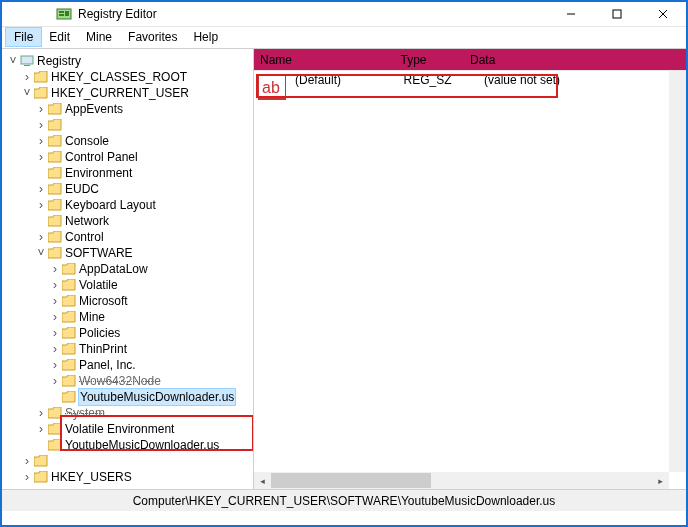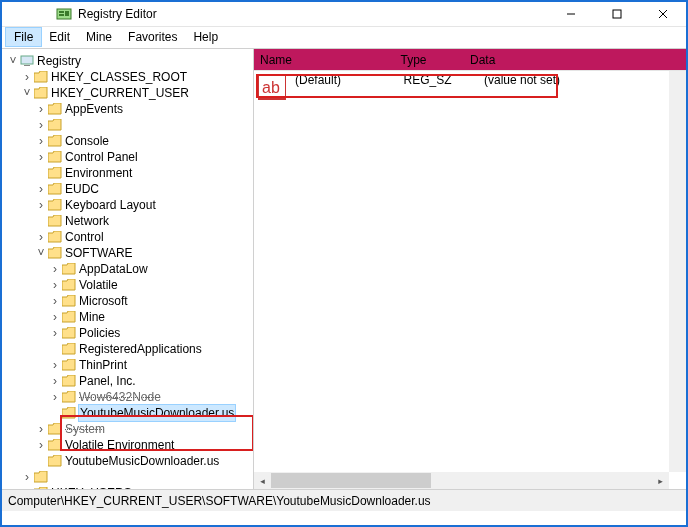--- a/index.html
+++ b/index.html
@@ -158,20 +158,21 @@
   .statusbar {
     height: 22px;
     display: flex;
     align-items: center;
     padding: 0 6px;
     border-top: 1px solid #d0d0d0;
     background: #f0f0f0;
     font-size: 12px;
     overflow: hidden;
     white-space: nowrap;
+    justify-content: center;
   }
   .dotted { text-decoration: line-through; text-decoration-style: dotted; color:#666; }
 </style>
 </head>
 <body>
 
 <div class="titlebar">
   <span class="app-icon">
     <svg viewBox="0 0 16 16">
         <rect x="1" y="3" width="14" height="10" fill="#9edc8a" stroke="#3a7a2a"></rect>
@@ -374,29 +375,20 @@
     <div class="tree-node" style="padding-left:42px">
         <span class="tw">›</span>
         <span class="folder">
           <svg viewBox="0 0 14 12">
             <path d="M0 2 L5 2 L6 0 L13 0 L13 11 L0 11 Z" fill="#ffe08a" stroke="#c9a22a"></path>
           </svg>
         </span>
         <span class="node-label">Policies</span>
       </div>
     <div class="tree-node" style="padding-left:42px">
-        <span class="tw"></span>
-        <span class="folder">
-          <svg viewBox="0 0 14 12">
-            <path d="M0 2 L5 2 L6 0 L13 0 L13 11 L0 11 Z" fill="#ffe08a" stroke="#c9a22a"></path>
-          </svg>
-        </span>
-        <span class="node-label">RegisteredApplications</span>
-      </div>
-    <div class="tree-node" style="padding-left:42px">
         <span class="tw">›</span>
         <span class="folder">
           <svg viewBox="0 0 14 12">
             <path d="M0 2 L5 2 L6 0 L13 0 L13 11 L0 11 Z" fill="#ffe08a" stroke="#c9a22a"></path>
           </svg>
         </span>
         <span class="node-label">ThinPrint</span>
       </div>
     <div class="tree-node" style="padding-left:42px">
         <span class="tw">›</span>

